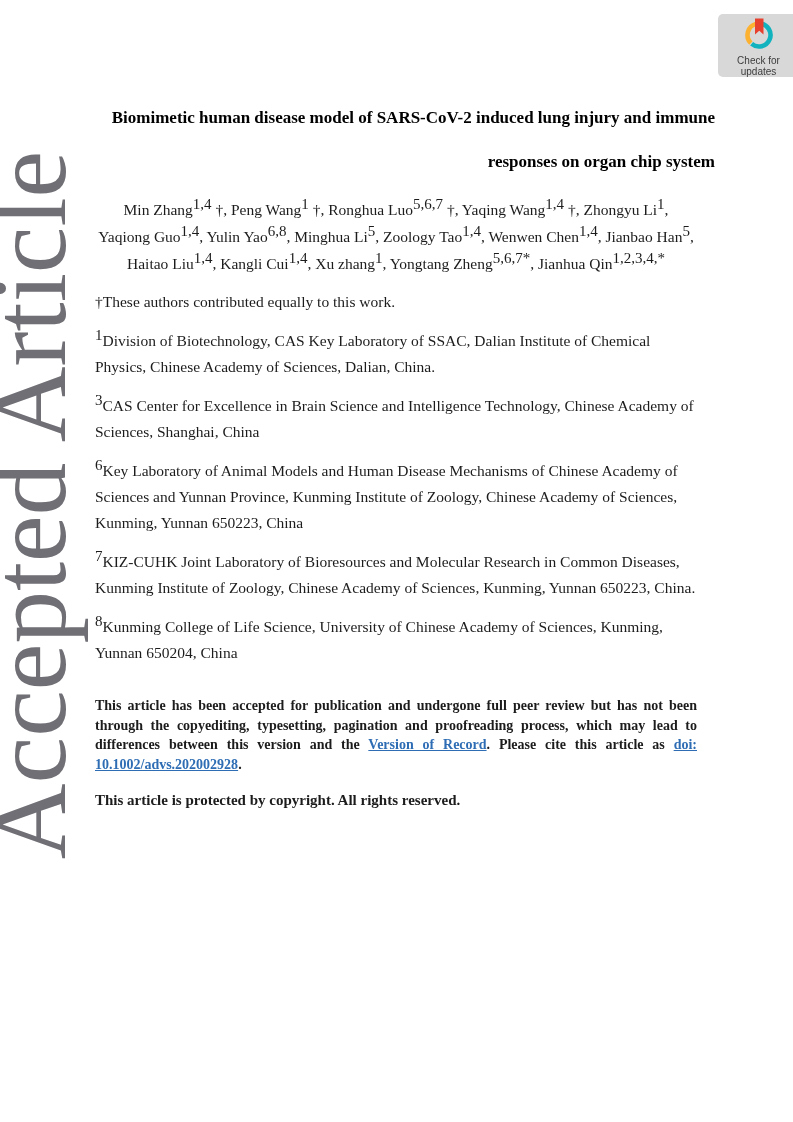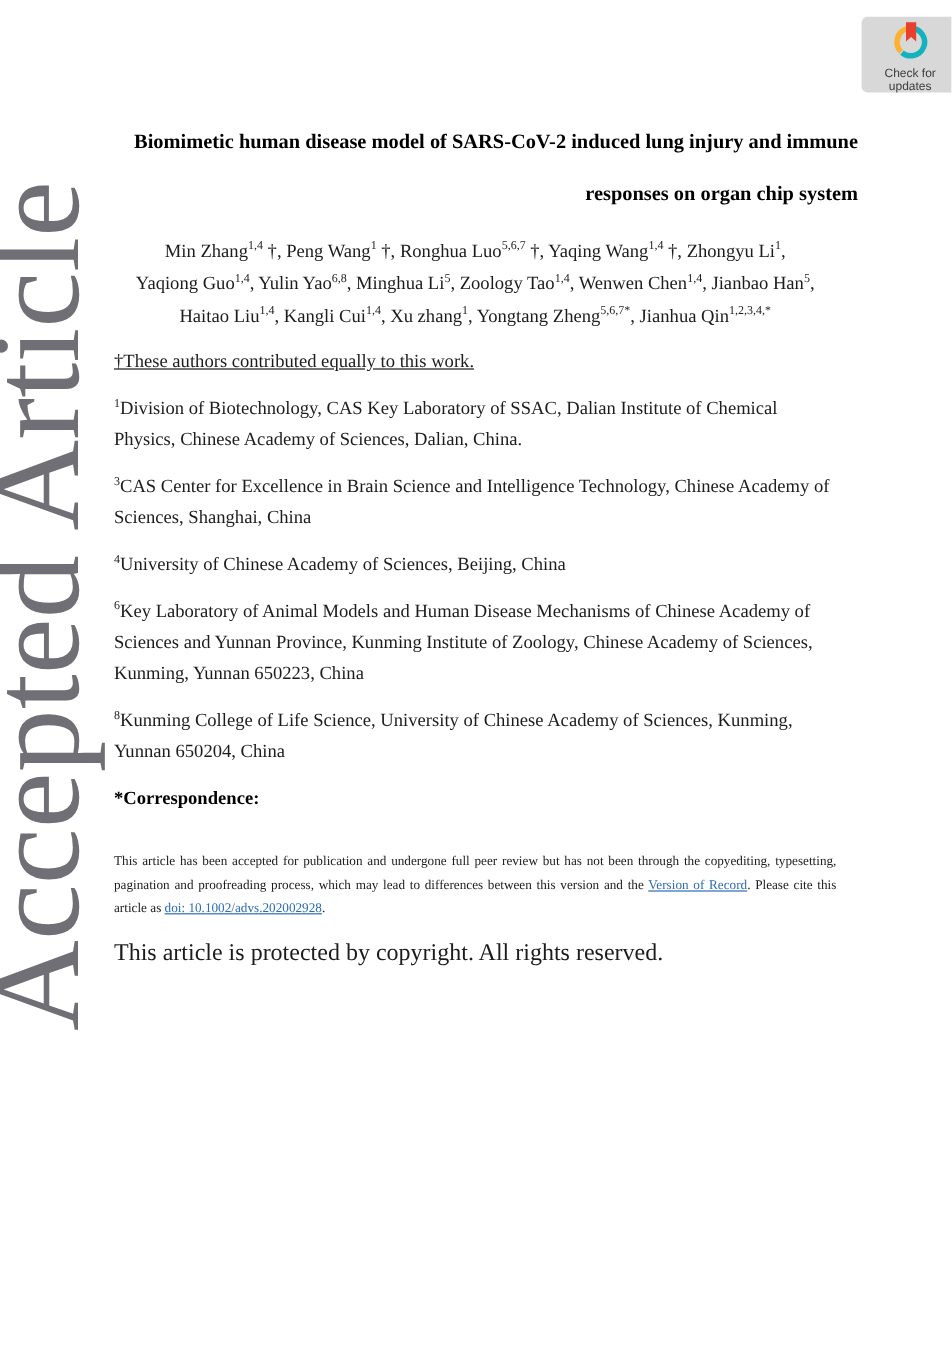--- a/index.html
+++ b/index.html
@@ -71,46 +71,48 @@
     text-align:right;
   }
   .authors{
     margin-top:12px;
     text-align:center;
     font-size:15.5px;
     line-height:27px;
     color:#1c1c1c;
   }
   sup{
-    font-size:10px;
+    font-size:15px;
     line-height:0;
     vertical-align:super;
     font-family:Liberation Serif, serif;
   }
   .body-par{
     font-size:15.5px;
     line-height:26px;
     margin:0 0 13px 0;
   }
-  .note{margin-top:12px;text-decoration:underline;}
+  .note{margin-top:12px;}
   .correspondence{
     font-weight:bold;
     color:#000000;
     margin-bottom:0;
   }
   .footer-par{
     margin-top:30px;
-    font-size:11px;
+    font-size:14px;
     line-height:19.5px;
     text-align:justify;
+    font-weight:bold;
   }
   .copyright{
     margin-top:16px;
-    font-size:20px;
+    font-size:15px;
     line-height:20px;
+    font-weight:bold;
   }
   a.doc-link{
     color:var(--link);
     text-decoration:underline;
     cursor:pointer;
   }
 </style>
 </head>
 <body>
 
@@ -138,26 +140,25 @@
         <div><span>Min Zhang</span><sup>1,4</sup><span> †, </span><span>Peng Wang</span><sup>1</sup><span> †, </span><span>Ronghua Luo</span><sup>5,6,7</sup><span> †, </span><span>Yaqing Wang</span><sup>1,4</sup><span> †, </span><span>Zhongyu Li</span><sup>1</sup><span>,</span></div>
         <div><span>Yaqiong Guo</span><sup>1,4</sup><span>, </span><span>Yulin Yao</span><sup>6,8</sup><span>, </span><span>Minghua Li</span><sup>5</sup><span>, </span><span>Zoology Tao</span><sup>1,4</sup><span>, </span><span>Wenwen Chen</span><sup>1,4</sup><span>, </span><span>Jianbao Han</span><sup>5</sup><span>,</span></div>
         <div><span>Haitao Liu</span><sup>1,4</sup><span>, </span><span>Kangli Cui</span><sup>1,4</sup><span>, </span><span>Xu zhang</span><sup>1</sup><span>, </span><span>Yongtang Zheng</span><sup>5,6,7*</sup><span>, </span><span>Jianhua Qin</span><sup>1,2,3,4,*</sup></div>
       </div>
 
     <p class="body-par note">†These authors contributed equally to this work.</p>
 
     <div>
         <p class="body-par"><sup>1</sup><span>Division of Biotechnology, CAS Key Laboratory of SSAC, Dalian Institute of Chemical Physics, Chinese Academy of Sciences, Dalian, China.</span></p>
         <p class="body-par"><sup>3</sup><span>CAS Center for Excellence in Brain Science and Intelligence Technology, Chinese Academy of Sciences, Shanghai, China</span></p>
-        <p class="body-par"><sup>4</sup><span>University of Chinese Academy of Sciences, Beijing, China</span></p>
         <p class="body-par"><sup>6</sup><span>Key Laboratory of Animal Models and Human Disease Mechanisms of Chinese Academy of Sciences and Yunnan Province, Kunming Institute of Zoology, Chinese Academy of Sciences, Kunming, Yunnan 650223, China</span></p>
+        <p class="body-par"><sup>7</sup><span>KIZ-CUHK Joint Laboratory of Bioresources and Molecular Research in Common Diseases, Kunming Institute of Zoology, Chinese Academy of Sciences, Kunming, Yunnan 650223, China.</span></p>
         <p class="body-par"><sup>8</sup><span>Kunming College of Life Science, University of Chinese Academy of Sciences, Kunming, Yunnan 650204, China</span></p>
       </div>
 
-    <p class="body-par correspondence">*Correspondence:</p>
 
     <p class="footer-par">
       <span>This article has been accepted for publication and undergone full peer review but has not been through the copyediting, typesetting, pagination and proofreading process, which may lead to differences between this version and the </span><a class="doc-link">Version of Record</a><span>. Please cite this article as </span><a class="doc-link">doi: 10.1002/advs.202002928</a><span>.</span>
     </p>
 
     <p class="copyright">This article is protected by copyright. All rights reserved.</p>
 
   </div>
 </div>
 

